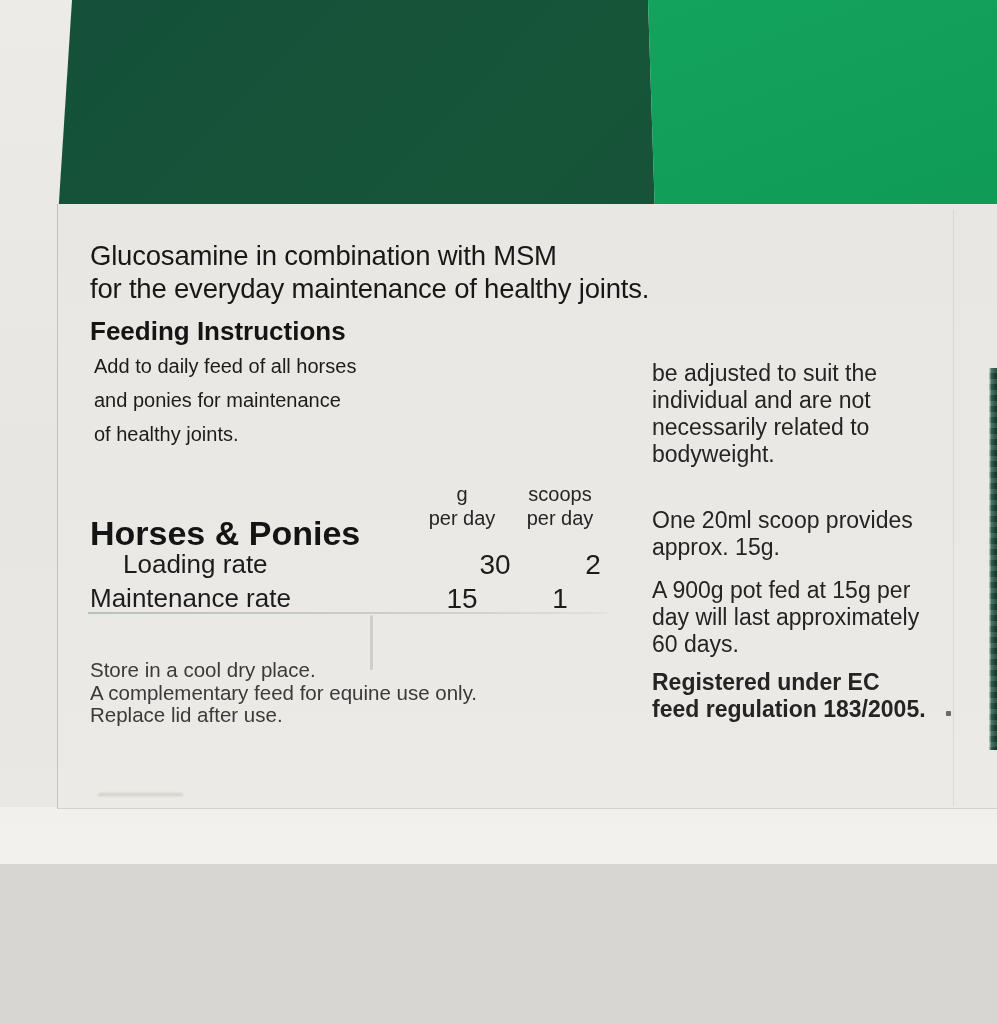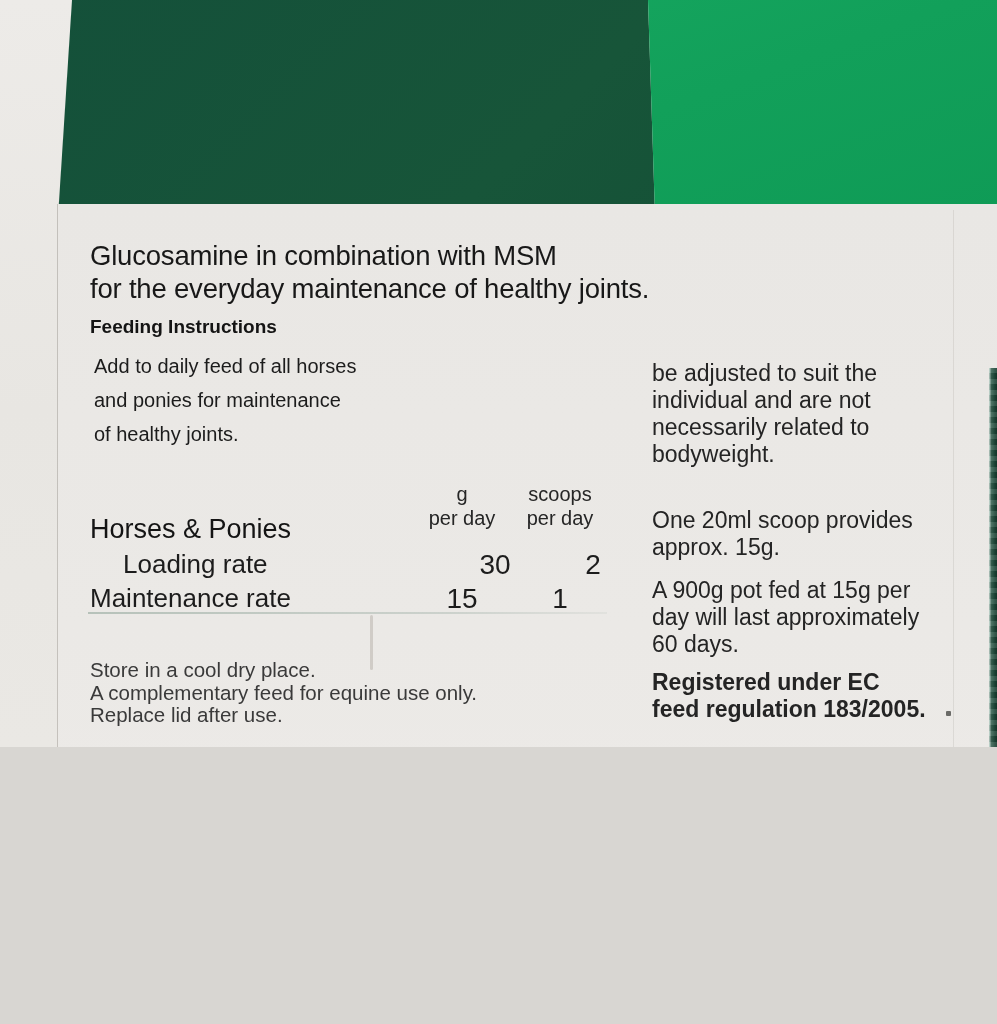--- a/index.html
+++ b/index.html
@@ -1,18 +1,18 @@
 <!DOCTYPE html>
 <html><head>
 <meta charset="utf-8">
 <style>
   html,body{margin:0;padding:0;background:#d8d6d2;}
   .photo{
     position:relative;
-    width:997px;height:747px;
+    width:997px;height:864px;
     overflow:hidden;
     background:linear-gradient(180deg,#edebe8 0%,#e8e6e2 55%,#eae8e4 100%);
     font-family:"Liberation Sans", sans-serif;
     -webkit-font-smoothing:antialiased;
   }
   
   .green-band{position:absolute;left:0;top:0;width:997px;height:220px;}
   .green-dark{
     position:absolute;inset:0;
     background:linear-gradient(135deg,#14503a 0%,#175539 55%,#134e35 100%);
@@ -53,26 +53,26 @@
     position:absolute;left:370px;top:615px;width:3px;height:55px;
     background:rgba(140,130,118,0.28);border-radius:2px;filter:blur(0.6px);
   }
   .smudge-h{
     position:absolute;left:98px;top:793px;width:85px;height:3px;
     background:rgba(150,142,130,0.28);border-radius:2px;filter:blur(0.8px);
   }
   
   .txt{position:absolute;color:#1c1c1c;white-space:nowrap;}
   .tagline{left:90px;top:239px;font-size:27.5px;line-height:33px;color:#181818;letter-spacing:-0.2px;}
-  .feeding-heading{left:90px;top:316px;font-size:19px;font-weight:bold;color:#141414;}
+  .feeding-heading{left:90px;top:316px;font-size:26px;font-weight:bold;color:#141414;}
   .feeding-intro{left:94px;top:349px;font-size:20px;line-height:34px;color:#1c1c1c;}
   .col-head{top:482px;width:96px;text-align:center;font-size:20px;line-height:24px;color:#262626;}
   .col-head.g{left:414px;}
   .col-head.scoops{left:512px;}
-  .group-header{left:90px;top:514px;font-size:27px;font-weight:normal;color:#141414;}
+  .group-header{left:90px;top:514px;font-size:34px;font-weight:bold;color:#141414;}
   .t-row{position:absolute;left:0;width:660px;height:32px;}
   .t-row.row1{top:549px;margin-left:33px;}
   .t-row.row2{top:583px;}
   .t-label{position:absolute;left:90px;font-size:26px;color:#1c1c1c;white-space:nowrap;}
   .t-val{position:absolute;width:96px;text-align:center;font-size:28px;color:#1c1c1c;}
   .t-val.g{left:414px;}
   .t-val.scoops{left:512px;}
   .table-rule{
     position:absolute;left:88px;top:612px;width:519px;height:2px;
     background:linear-gradient(90deg,rgba(140,162,150,0.55) 0%,rgba(158,175,166,0.40) 70%,rgba(170,182,174,0.15) 100%);

